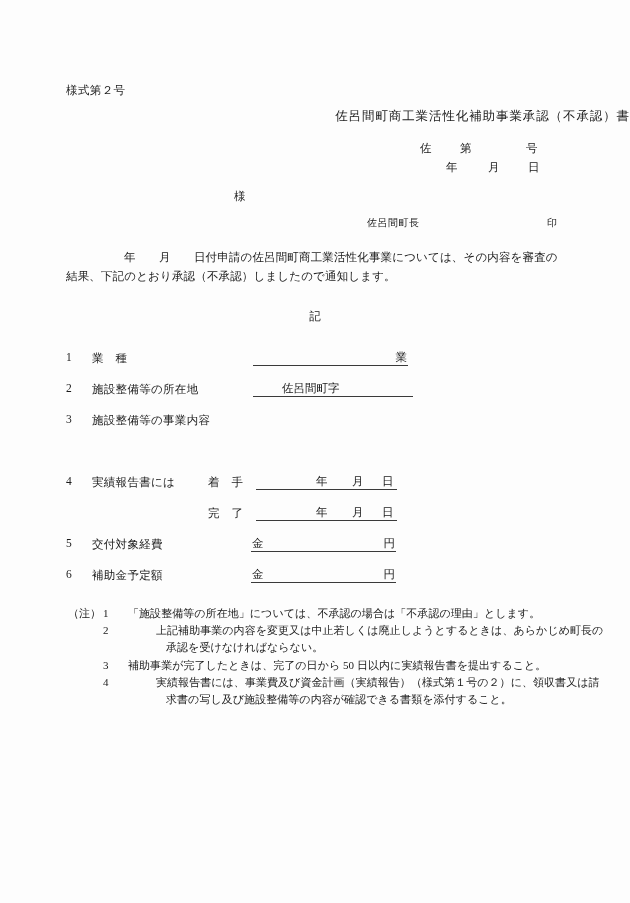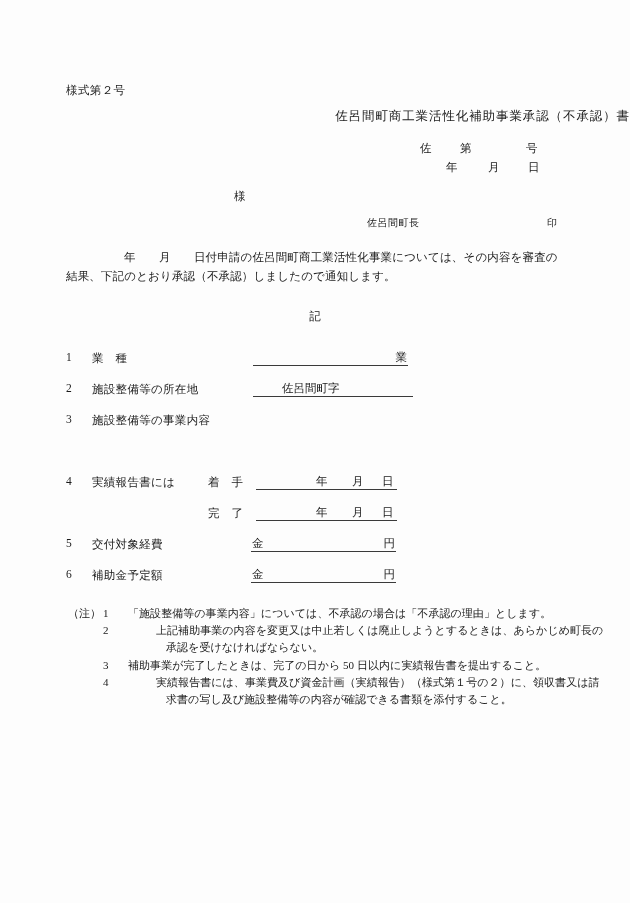--- a/index.html
+++ b/index.html
@@ -285,21 +285,21 @@
       </span>
     </div>
 
   </div>
 
   <div class="notes">
 
     <div class="note-row" style="height:17.2px;">
       <span class="note-prefix">（注）</span>
       <span class="note-num">1</span>
-      <span class="note-text">「施設整備等の事業内容」については、不承認の場合は「不承認の理由」とします。</span>
+      <span class="note-text">「施設整備等の所在地」については、不承認の場合は「不承認の理由」とします。</span>
     </div>
 
     <div class="note-row" style="height:34.4px;">
       <span class="note-num">2</span>
       <span class="note-text hang">上記補助事業の内容を変更又は中止若しくは廃止しようとするときは、あらかじめ町長の承認を受けなければならない。</span>
     </div>
 
     <div class="note-row" style="height:17.2px;">
       <span class="note-num">3</span>
       <span class="note-text">補助事業が完了したときは、完了の日から 50 日以内に実績報告書を提出すること。</span>

